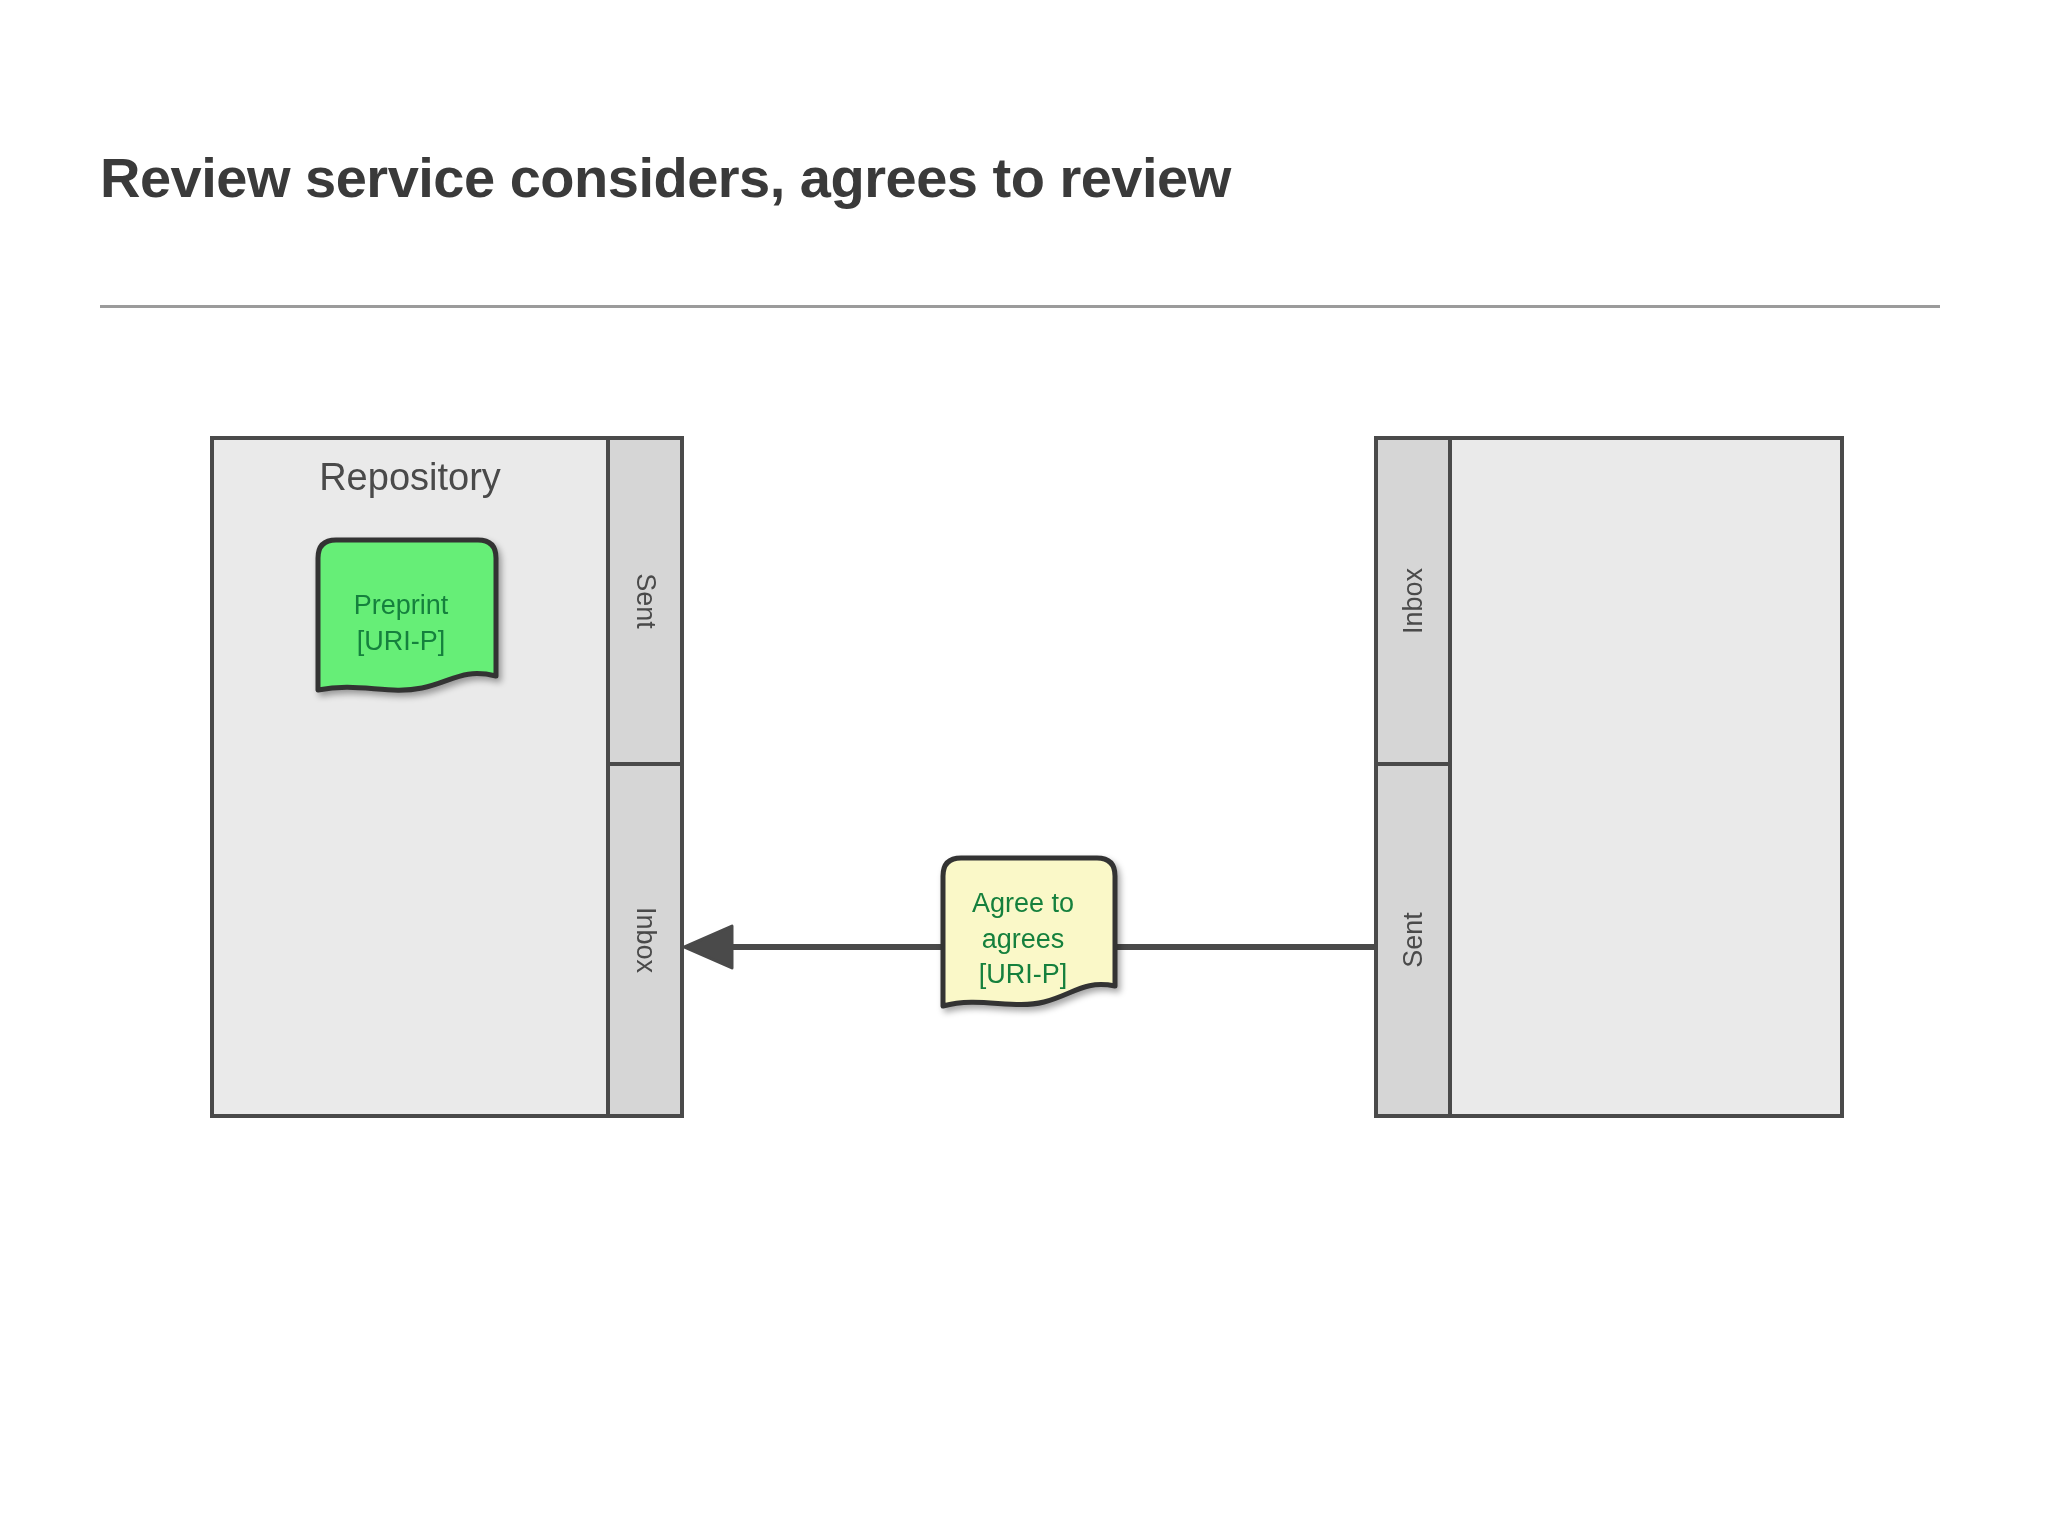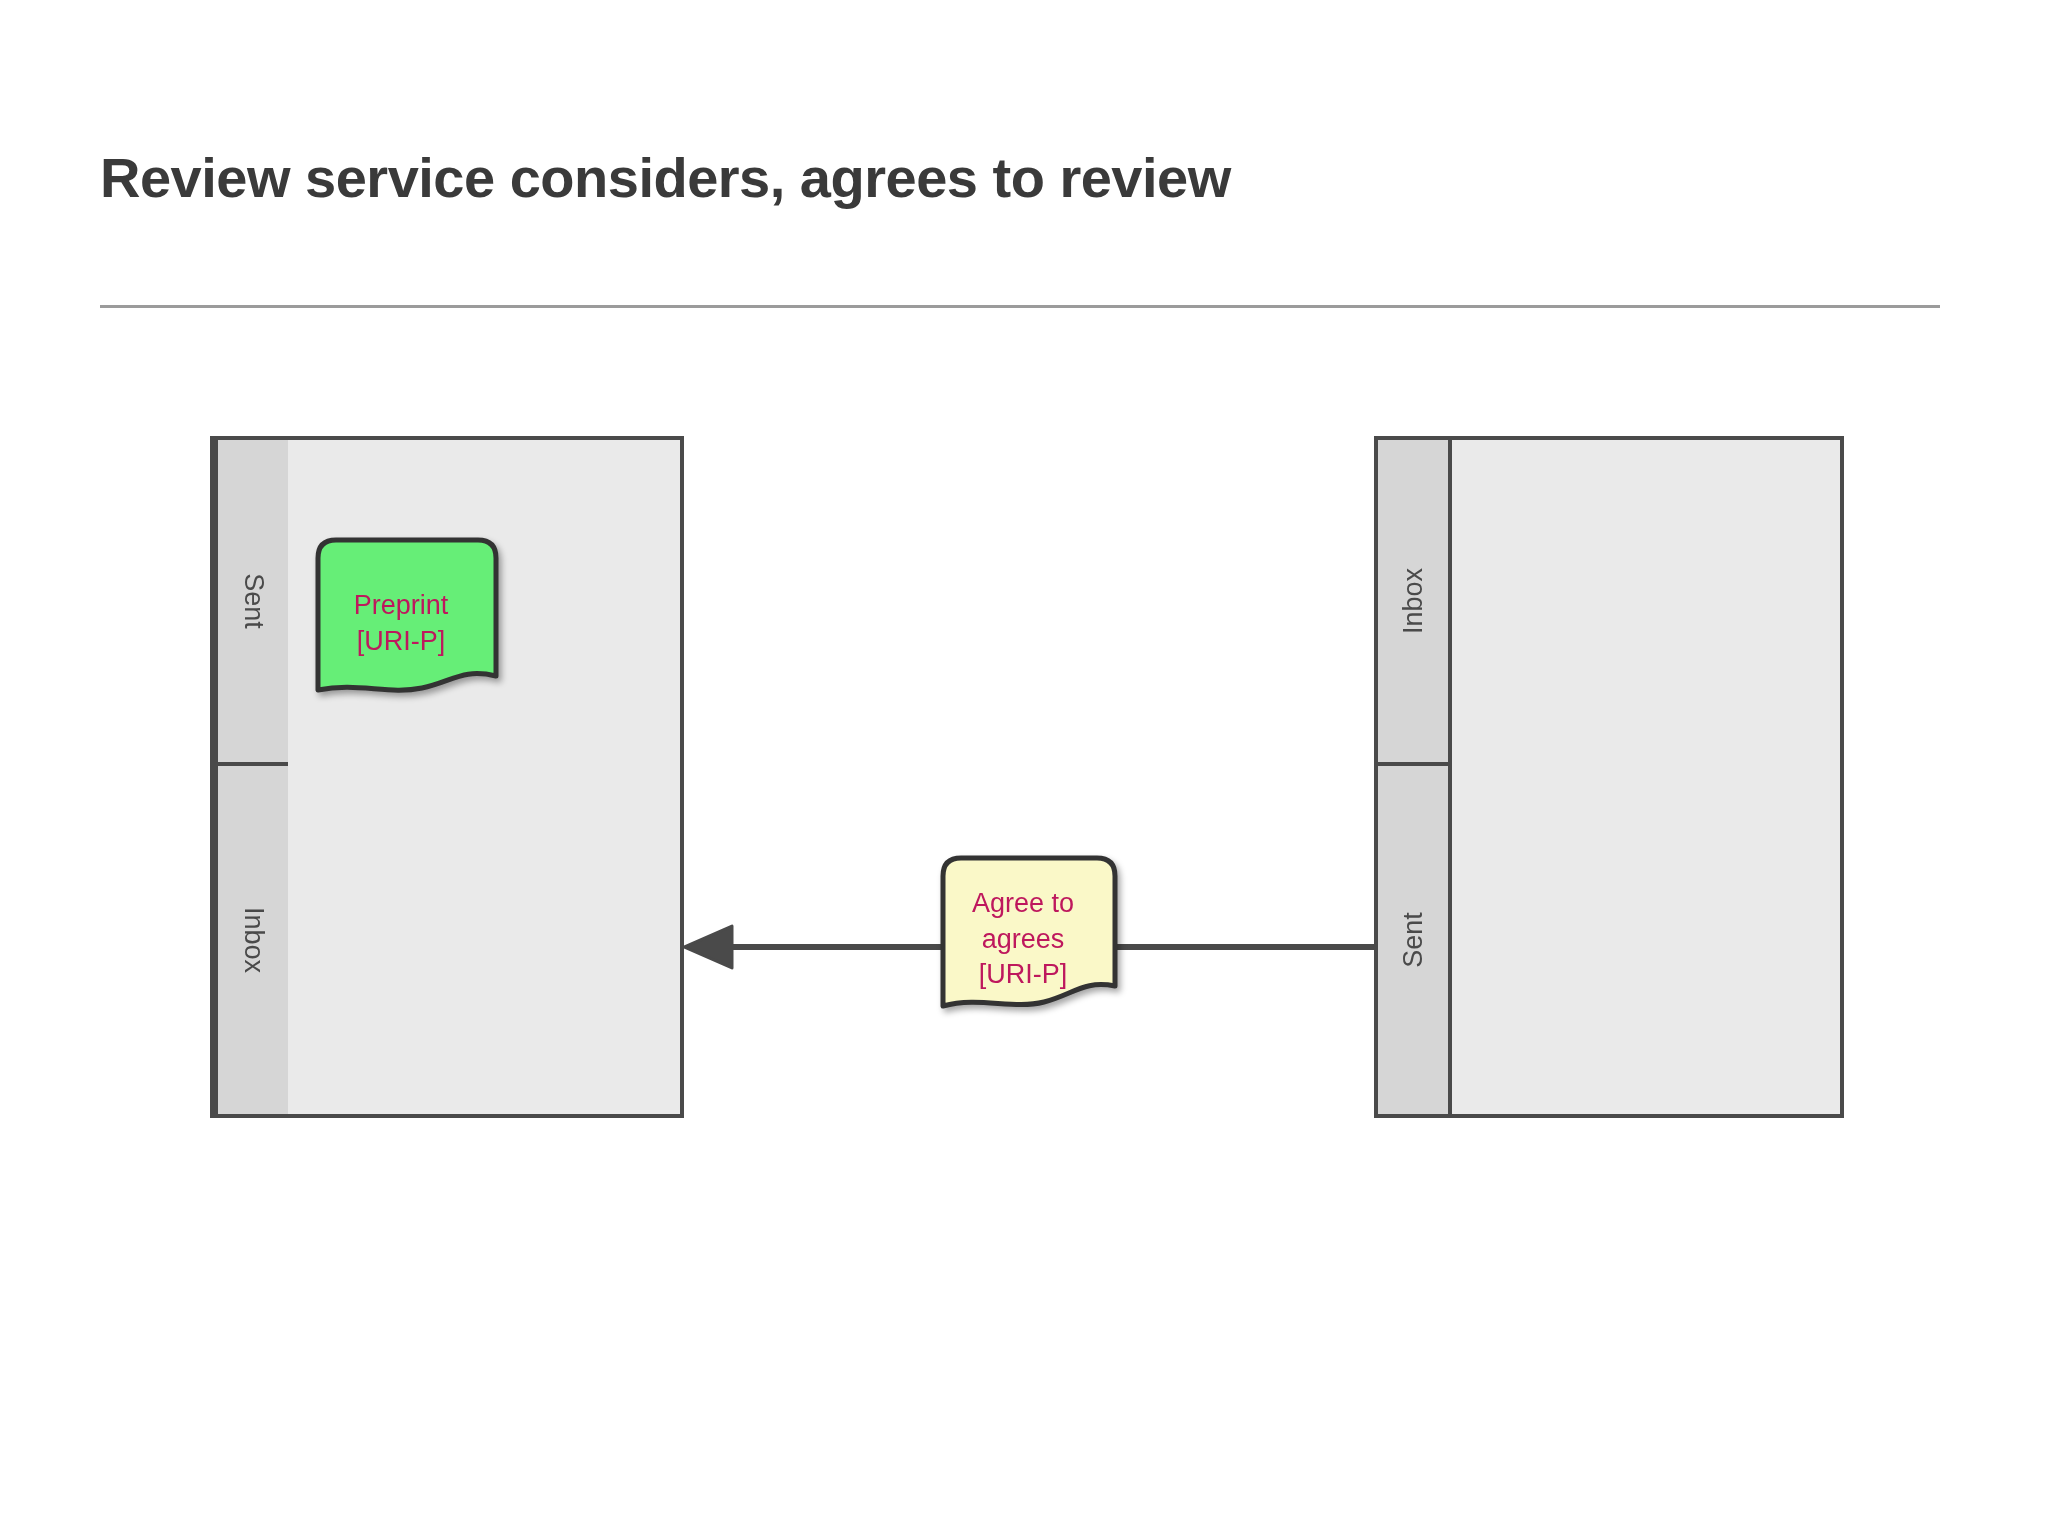--- a/index.html
+++ b/index.html
@@ -130,21 +130,21 @@
     filter: drop-shadow(3px 4px 3px rgba(0,0,0,0.35));
   }
   .note svg { display: block; overflow: visible; }
   .note-text {
     position: absolute;
     left: 0;
     right: 12px;
     text-align: center;
     font-size: 27px;
     line-height: 1.32;
-    color: #be185d;
+    color: #15803d;
     pointer-events: none;
     white-space: pre-line;
   }
   #preprint-note {
     left: 312px;
     top: 536px;
     width: 190px;
     height: 170px;
   }
   #preprint-note .note-text { top: 52px; }
@@ -168,20 +168,23 @@
 </style>
 </head>
 <body>
 
 <div id="slide-title">Review service considers, agrees to review</div>
 
 <div id="title-rule"></div>
 
 <div class="actor" id="repository">
 
+  <div class="actor-body">
+    <div class="actor-label">Repository</div>
+  </div>
 
   <div class="strips on-right">
     <div class="strip strip-top">
       <span class="strip-text rot-cw">Sent</span>
     </div>
     <div class="strip strip-bottom">
       <span class="strip-text rot-cw">Inbox</span>
     </div>
   </div>
 </div>

